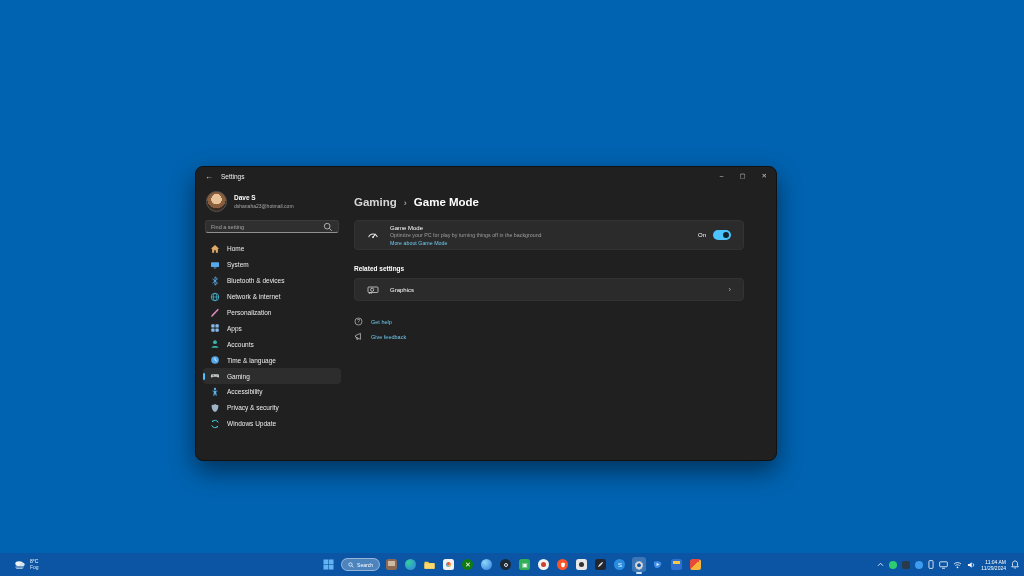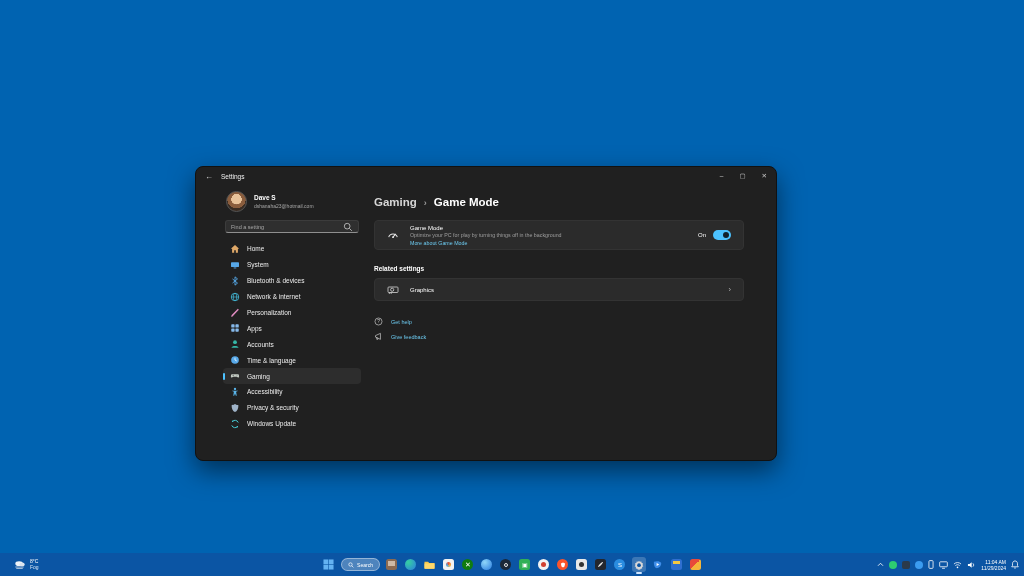--- a/index.html
+++ b/index.html
@@ -9,21 +9,21 @@
   
   .window { position:absolute; left:195px; top:166px; width:582px; height:295px;
             background:#202020; border-radius:8px; box-shadow:0 10px 26px rgba(0,0,0,.5);
             display:flex; flex-direction:column; color:#fff; overflow:hidden; border:1px solid #111; }
   .titlebar { height:18px; display:flex; align-items:center; padding:0 9px; flex:0 0 auto; }
   .back-btn { font-size:8px; color:#dcdcdc; margin-right:8px; cursor:default; }
   .win-title { font-size:6.5px; color:#f0f0f0; }
   .win-controls { margin-left:auto; display:flex; gap:16px; font-size:6.5px; color:#c8c8c8; }
   .win-controls span { line-height:1; }
 
-  .win-body { flex:1; display:flex;margin-left:20px; }
+  .win-body { flex:1; display:flex; }
 
   
   .sidebar { width:152px; padding:2px 7px 0 7px; flex:0 0 auto; }
   .profile { display:flex; align-items:center; gap:7px; padding:4px 3px 7px 3px; }
   .avatar { width:21px; height:21px; border-radius:50%; flex:0 0 auto;
             background:radial-gradient(circle at 50% 38%, #e9c39a 0 34%, #8a5d3d 35% 60%, #3a2c22 61%); border:0.5px solid #555; }
   .profile-name { font-size:6.5px; font-weight:bold; color:#fff; line-height:1.3; }
   .profile-email { font-size:5px; color:#a8a8a8; }
   .search-box { height:13px; margin:1px 2px 8px 2px; background:#2f2f2f; border:1px solid #3c3c3c;
                 border-bottom-color:#8f8f8f; border-radius:3px; display:flex; align-items:center; padding:0 5px; }

